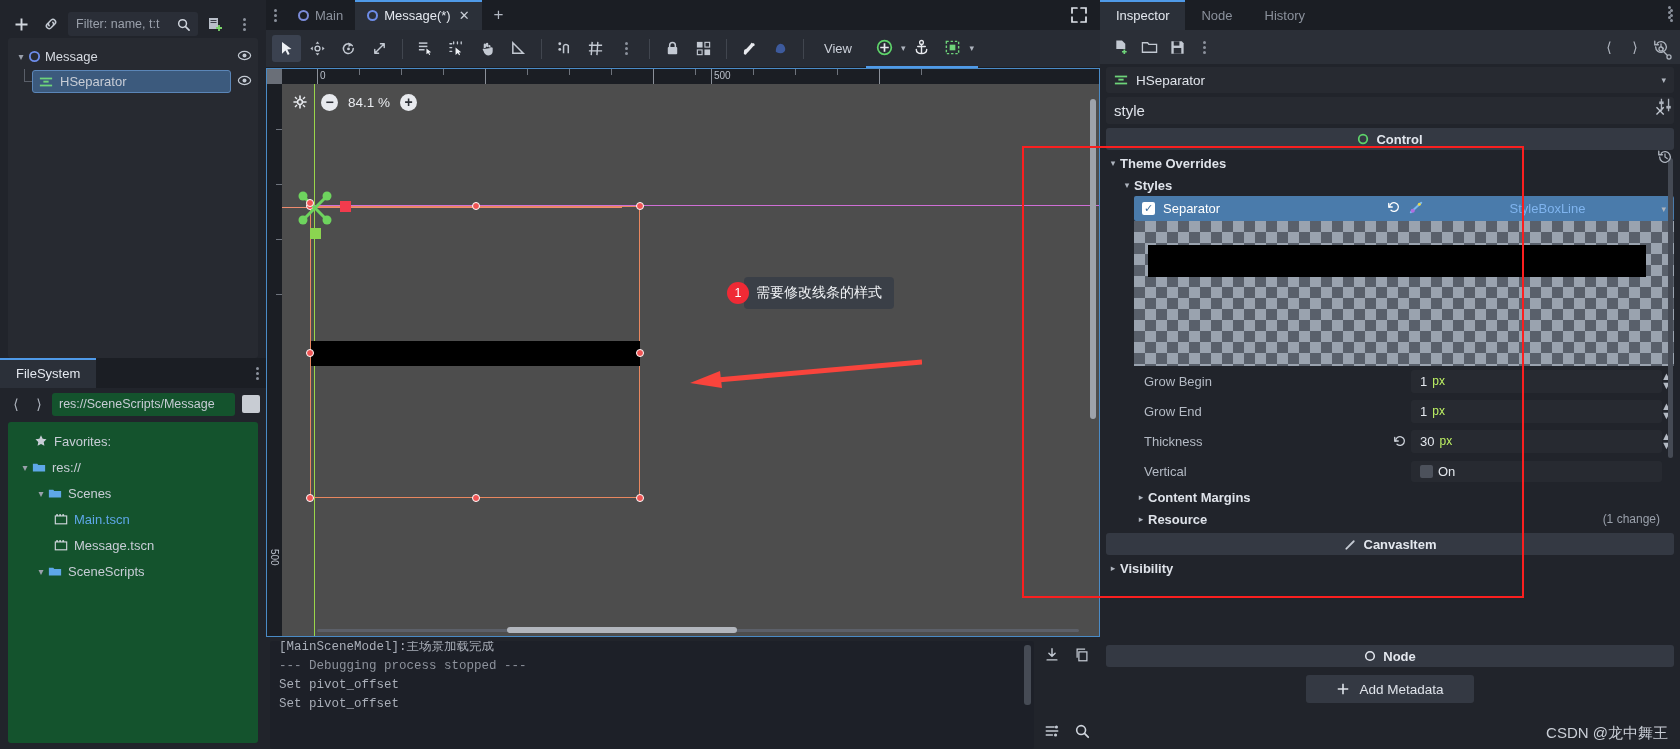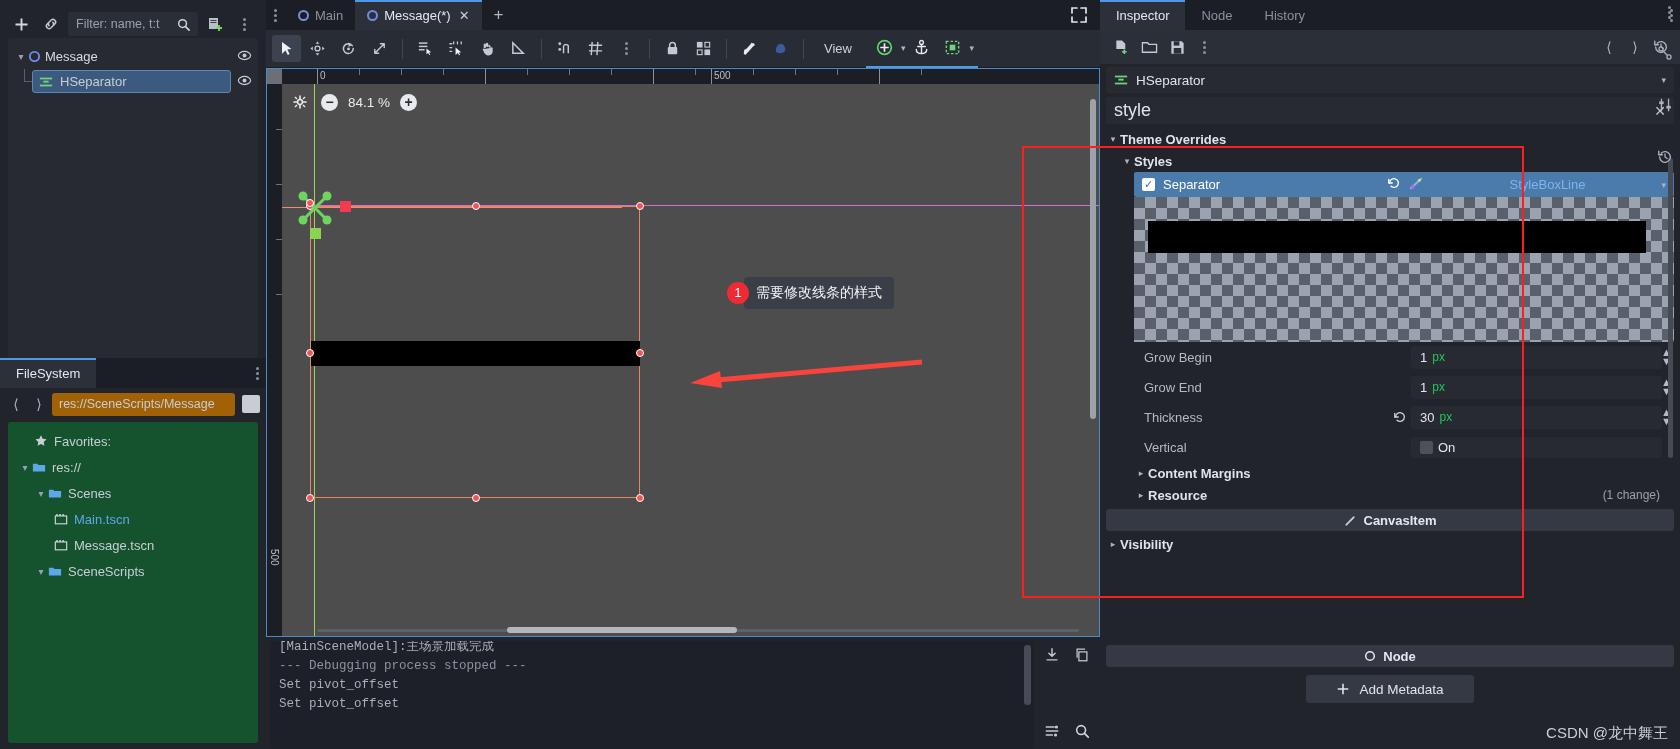--- a/index.html
+++ b/index.html
@@ -36,21 +36,21 @@
   .tree-row .node-name { margin-left: 4px; color: #d6dae1; }
   .tree-row .eye { margin-left: auto; color: #b9bfc9; }
   .tree-sel { background: #3c5a7d; border: 1px solid #5b86b8; border-radius: 3px; }
   .branch { width: 14px; height: 25px; position: relative; }
   .branch::before { content:""; position:absolute; left:6px; top:0; width:1px; height:13px; background:#5a5f69; }
   .branch::after { content:""; position:absolute; left:6px; top:12px; width:8px; height:1px; background:#5a5f69; }
 
   .fs-panel { flex: 1; display: flex; flex-direction: column; background: #21242b; }
   .fs-path { height: 32px; display: flex; align-items: center; gap: 3px; padding: 0 6px; }
   .arrowbtn { width: 20px; height: 22px; display:flex; align-items:center; justify-content:center; color:#aeb4be; cursor:pointer; font-size: 14px;}
-  .path-box { flex: 1; height: 23px; background: #a16207; border-radius: 3px; display: flex; align-items: center; padding: 0 7px; font-size: 12.5px; color: #c6cbd4; overflow: hidden; white-space: nowrap; }
+  .path-box { flex: 1; height: 23px; background: #14532d; border-radius: 3px; display: flex; align-items: center; padding: 0 7px; font-size: 12.5px; color: #c6cbd4; overflow: hidden; white-space: nowrap; }
   .sq-btn { width: 18px; height: 18px; background: #c8ccd3; border-radius: 2px; margin-left: 4px; cursor: pointer; }
   .fs-filter { height: 30px; display: flex; align-items: center; gap: 5px; padding: 0 6px; }
   .fs-filter .filter-box { height: 24px; }
 
   .fs-tree { flex: 1; background: #14532d; margin: 2px 8px 6px 8px; border-radius: 3px; padding: 6px 0; overflow: hidden; }
   .fs-row { display: flex; align-items: center; height: 26px; padding: 0 6px; font-size: 13px; cursor: pointer; }
   .fs-row .lbl { margin-left: 6px; }
   .file-blue { color: #5ea7e8; }
 
   
@@ -123,21 +123,21 @@
 
   
   .right-col { width: 580px; flex: 0 0 580px; height:749px; background:#21242b; display:flex; flex-direction:column; }
   .insp-tabbar { height:30px; background:#1b1e24; display:flex; align-items:stretch; }
   .insp-toolbar { height:34px; display:flex; align-items:center; gap:2px; padding:0 8px; background:#2b2f37; }
   .insp-nav { margin-left:auto; display:flex; align-items:center; gap:4px; }
   .navbtn { width:22px; height:24px; display:flex; align-items:center; justify-content:center; color:#aeb4be; cursor:pointer; font-size:14px; }
   .node-header { height:26px; margin: 3px 6px 0 6px; background:#272a31; border-radius:3px; display:flex; align-items:center; padding:0 8px; gap:8px; font-size:13.5px; color:#dfe3ea; }
   .node-header .chev { margin-left:auto; }
   .search-row { height:27px; margin:4px 6px 0 6px; background:#272a31; border-radius:3px; display:flex; align-items:center; padding:0 8px; gap:8px; }
-  .search-row .txt { flex:1; font-size:18px; color:#dfe3ea; }
+  .search-row .txt { flex:1; font-size:15px; color:#dfe3ea; }
   .right-rail { position:absolute; right:0; top:30px; width:26px; display:flex; flex-direction:column; align-items:center; gap:12px; padding-top:8px; }
   .rail-btn { width:22px; height:22px; display:flex; align-items:center; justify-content:center; color:#aeb4be; cursor:pointer; }
 
   .insp-body { flex:1; margin: 4px 6px 0 6px; overflow:hidden; position:relative; }
   .cat-bar { height:22px; background:#343943; border-radius:3px; display:flex; align-items:center; justify-content:center; gap:7px; font-size:13px; font-weight:bold; color:#e3e7ee; margin-bottom: 2px; }
   .grp-row { height:22px; display:flex; align-items:center; font-size:13px; font-weight:bold; color:#dfe3ea; cursor:pointer; }
   .grp-row .tri { width:14px; text-align:center; font-size:9px; color:#aeb4be; }
   .sub-row { padding-left: 14px; }
 
   .style-row { height:25px; background:#4a7bab; border-radius:2px; display:flex; align-items:center; padding:0 8px; gap:8px; margin-left: 28px; font-size:13px; color:#fff; }
@@ -149,21 +149,21 @@
      background-image:
        linear-gradient(45deg, #9aa3af 25%, transparent 25%, transparent 75%, #9aa3af 75%),
        linear-gradient(45deg, #9aa3af 25%, #59606b 25%, #59606b 75%, #9aa3af 75%);
      background-size: 22px 22px; background-position: 0 0, 11px 11px; }
   .preview .black-bar { position:absolute; left:14px; right:28px; top:24px; height:32px; background:#000; }
 
   .prop-row { height:30px; display:flex; align-items:center; margin-left:28px; }
   .prop-label { width: 255px; font-size:13px; color:#b4bac4; padding-left: 10px; }
   .prop-reset { width: 22px; display:flex; align-items:center; justify-content:center; color:#cdd2da; }
   .prop-field { flex:1; height:23px; background:#272a31; border-radius:3px; display:flex; align-items:center; padding:0 9px; gap:5px; font-size:13px; color:#e2e6ec; margin-right: 12px; position:relative;}
-  .prop-field .unit { color:#22c55e; font-size:12px; }
+  .prop-field .unit { color:#bef264; font-size:12px; }
   .prop-field .spin { position:absolute; right:-10px; color:#b4bac4; font-size:11px; line-height:9px; text-align:center; }
   .color-swatch { flex:1; height:19px; background:#000; margin-right: 12px; }
   .chk-off { width:13px; height:13px; background:#4c515b; border-radius:2px; }
 
   .subcat-bar { height:22px; background:#343943; border-radius:3px; display:flex; align-items:center; justify-content:center; gap:7px; font-size:13px; font-weight:bold; color:#e3e7ee; margin: 3px 0 2px 0; }
 
   .node-cat { height:22px; background:#343943; border-radius:3px; display:flex; align-items:center; justify-content:center; gap:7px; font-size:13px; font-weight:bold; color:#e3e7ee; margin: 4px 6px 0 6px; }
   .add-meta { height:28px; margin: 8px auto 0 auto; width:168px; background:#343943; border-radius:3px; display:flex; align-items:center; justify-content:center; gap:9px; font-size:13.5px; color:#dfe3ea; cursor:pointer; }
 
   .red-outline { position:absolute; border:2px solid #fb1f1f; pointer-events:none; z-index:30; }
@@ -681,20 +681,26 @@
       <span>HSeparator</span>
       <span class="chev">▾</span>
     </div>
 
     <div class="search-row">
       <span class="txt">style</span>
       <span style="color:#c3c9d2;font-size:14px;">✕</span>
     </div>
 
     <div class="insp-body">
+      <div class="cat-bar">
+        <svg width="12" height="12" viewBox="0 0 14 14">
+            <circle cx="7" cy="7" r="5" stroke="#5ed46a" stroke-width="2" fill="none"></circle>
+          </svg>
+        <span>Control</span>
+      </div>
 
       <div class="grp-row">
         <span class="tri">▾</span>
         <span>Theme Overrides</span>
       </div>
       <div class="grp-row sub-row">
         <span class="tri">▾</span>
         <span>Styles</span>
       </div>
 

